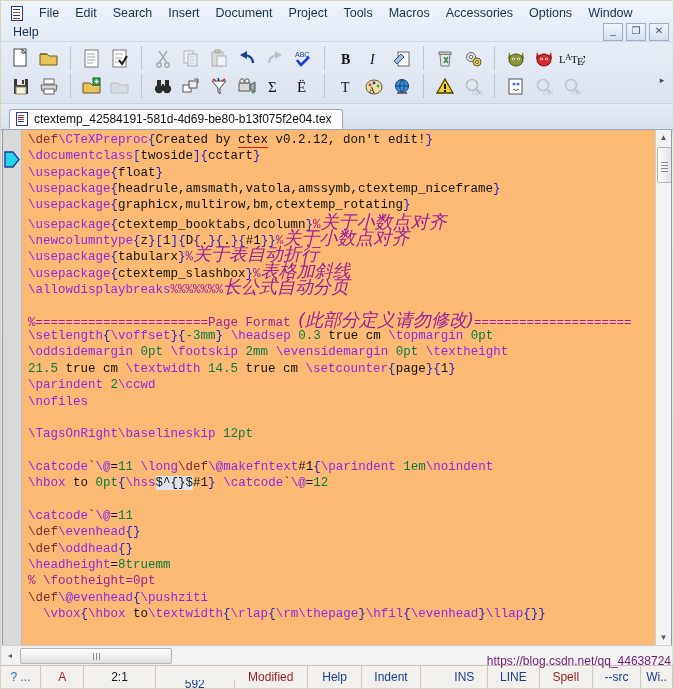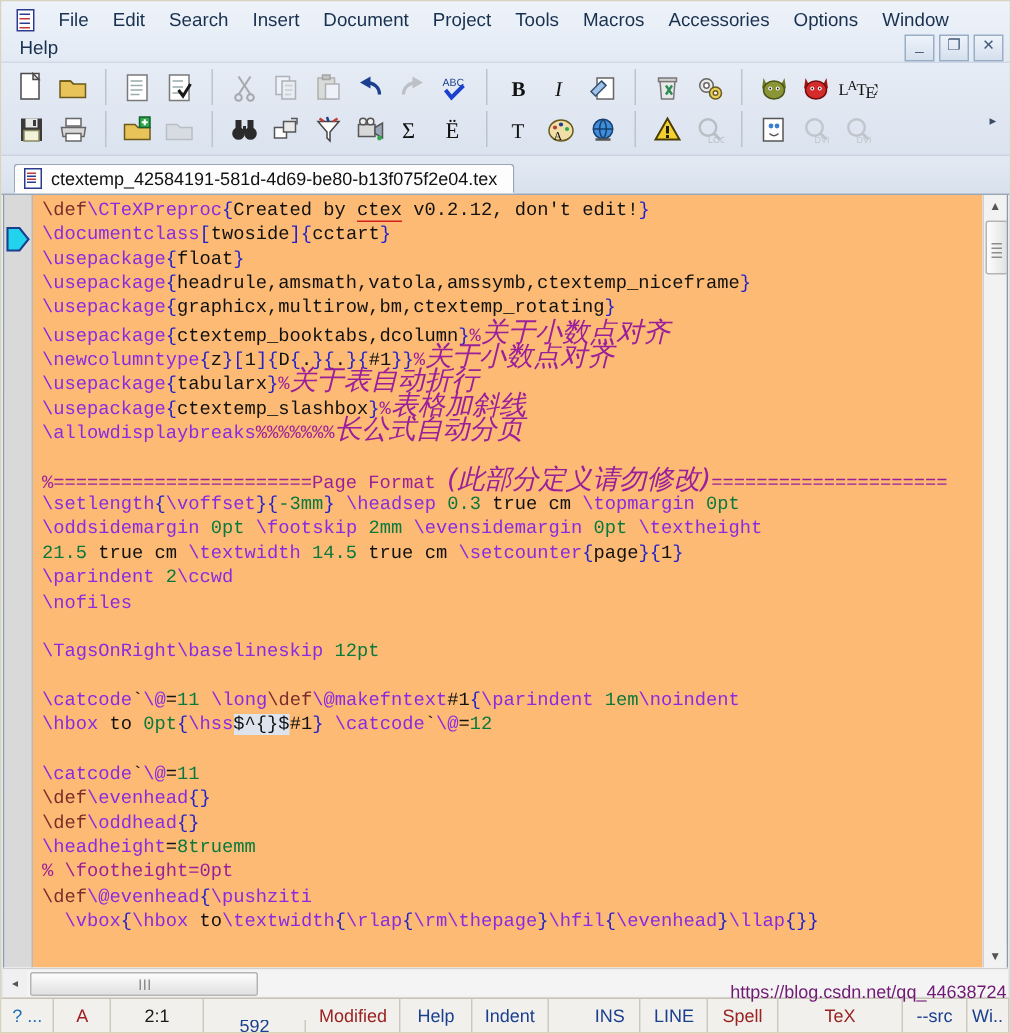--- a/index.html
+++ b/index.html
@@ -541,18 +541,17 @@
   <div class="scell" style="width: 38px; color: rgb(27, 111, 181);">? ...</div>
       <div class="scell" style="width: 42px; color: rgb(155, 34, 34);">A</div>
       <div class="scell" style="width: 76px; color: rgb(26, 26, 26);">2:1</div>
       <div class="scell" style="width: 86px; color: rgb(27, 63, 143); margin-top: 14px;">592</div>
       <div class="scell" style="width: 78px; color: rgb(155, 34, 34);">Modified</div>
       <div class="scell" style="width: 56px; color: rgb(27, 63, 143);">Help</div>
       <div class="scell" style="width: 60px; color: rgb(27, 63, 143);">Indent</div>
       <div class="scell" style="width: 46px; color: rgb(27, 63, 143); padding-left: 25px;">INS</div>
       <div class="scell" style="width: 52px; color: rgb(27, 63, 143);">LINE</div>
       <div class="scell" style="width: 54px; color: rgb(155, 34, 34);">Spell</div>
-      <div class="scell" style="width: 108px; color: rgb(155, 34, 34);">TeX</div>
       <div class="scell" style="width: 48px; color: rgb(27, 63, 143);">--src</div>
       <div class="scell" style="width: 28px; color: rgb(27, 63, 143);">Wi..</div>
     </div>
 
 </div>
 
 </body></html>

